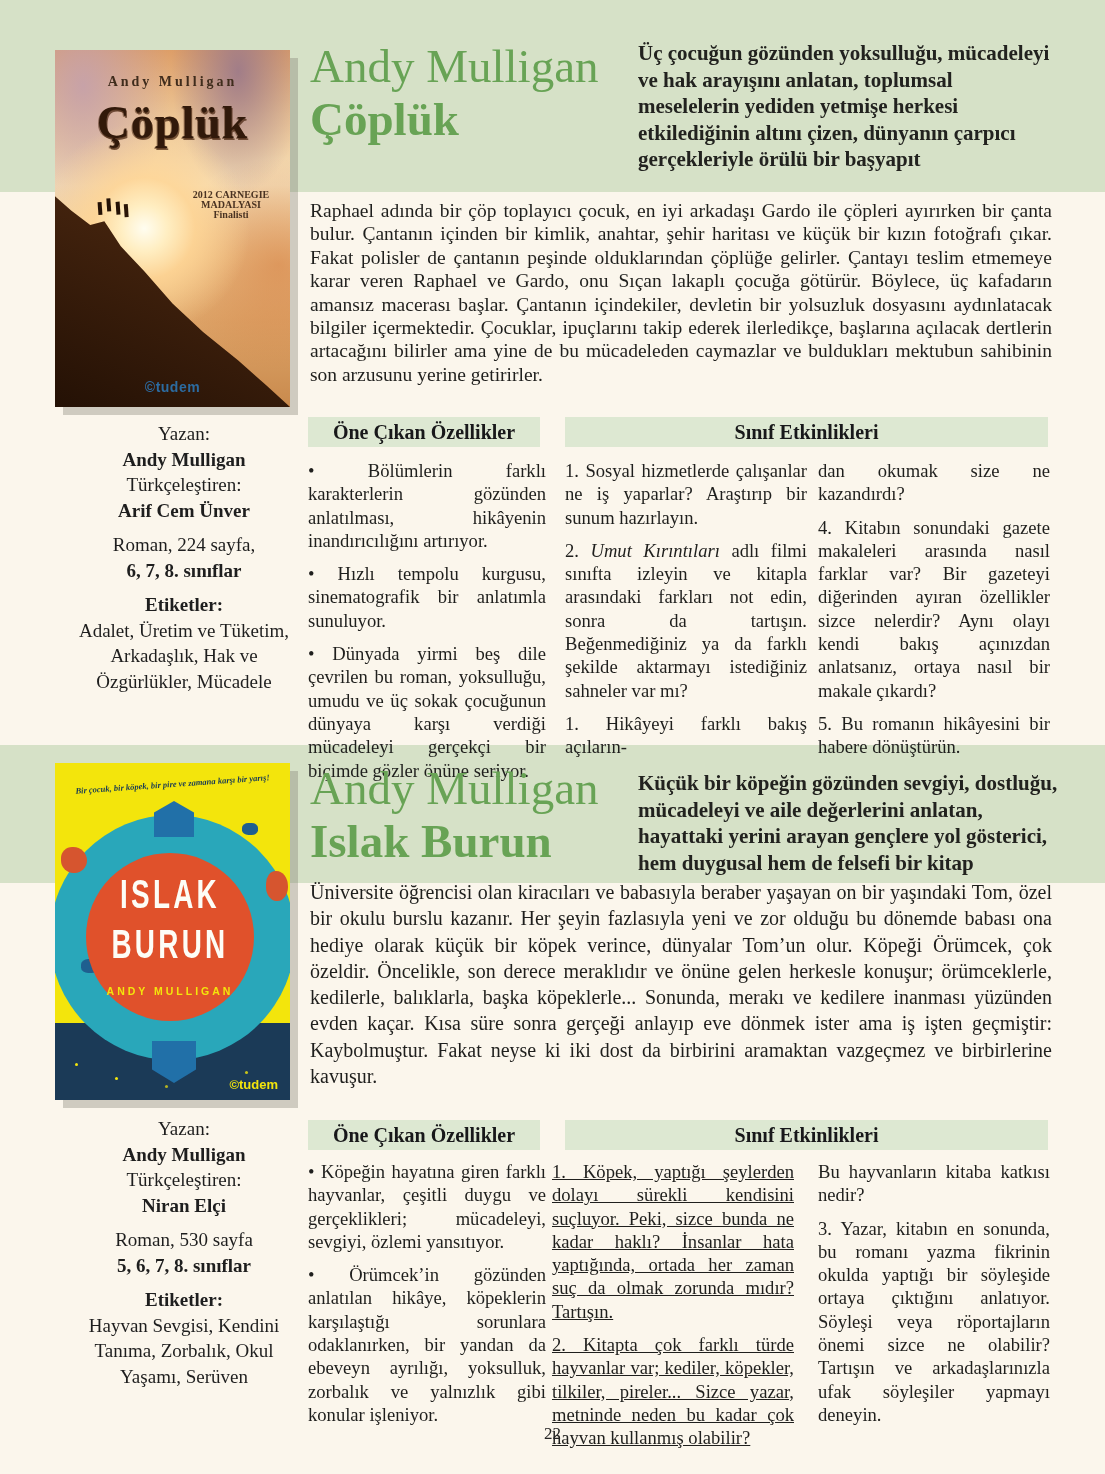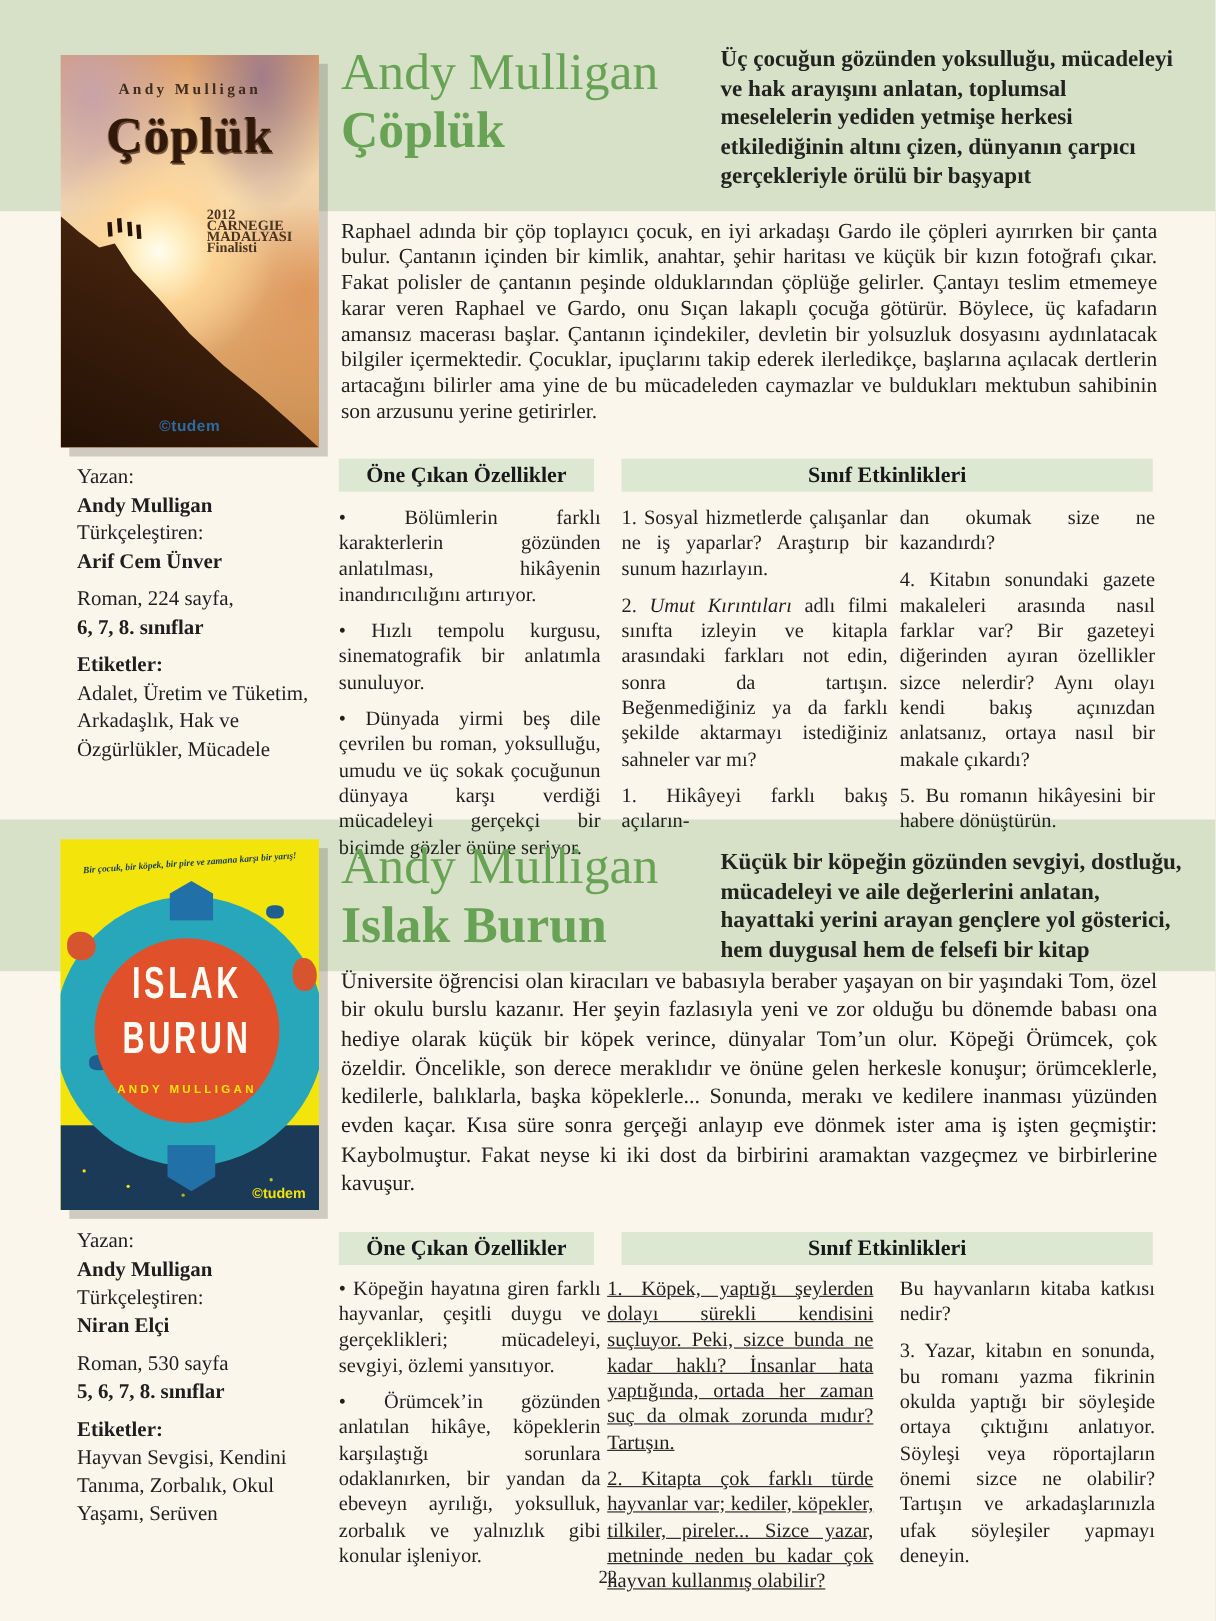--- a/index.html
+++ b/index.html
@@ -10,31 +10,31 @@
   }
   .band{position:absolute;left:0;width:1105px;background:#d6e1c7;}
   .band1{top:0;height:192px;}
   .band2{top:745px;height:138px;}
 
   
   .titleblock{position:absolute;left:310px;}
   .titleblock .author{font-size:47px;line-height:53px;font-weight:400;color:#68a355;}
   .titleblock .book{font-size:47px;line-height:53px;font-weight:700;color:#68a355;}
   .tb1{top:40px;} .tb2{top:762px;}
-  .tagline{position:absolute;font-size:21px;line-height:26.5px;font-weight:600;color:#22221f;margin-left:17px;}
+  .tagline{position:absolute;font-size:21px;line-height:26.5px;font-weight:600;color:#22221f;}
   .tg1{left:638px;top:40px;width:420px;}
   .tg2{left:638px;top:770px;width:422px;}
 
   
   .summary{position:absolute;left:310px;width:742px;text-align:justify;color:#1f1f1d;}
   .sm1{top:199px;font-size:19.5px;line-height:23.4px;}
   .sm2{top:879px;font-size:20px;line-height:26.3px;}
 
   
-  .meta{position:absolute;left:70px;width:228px;font-size:19px;line-height:25.5px;}
+  .meta{position:absolute;left:70px;width:228px;font-size:19px;line-height:25.5px;text-align:center;}
   .meta .bold{font-weight:700;}
   .meta .m-gap{height:9px;}
   .mt1{top:421px;} .mt2{top:1116px;}
 
   
   .colhead{
     position:absolute;height:30px;line-height:30px;background:#dde8d2;
     font-size:20px;font-weight:700;text-align:center;color:#18181a;
   }
   .fh1{left:308px;top:417px;width:232px;}
@@ -70,22 +70,22 @@
   .c1-mountain{position:absolute;inset:0;
     background:linear-gradient(205deg,#7a4520 0%,#4c2810 40%,#241105 100%);
     clip-path:polygon(0 41%,7% 45%,15% 49%,21% 48%,28% 55%,38% 62%,50% 71%,63% 79%,78% 87%,90% 94%,100% 100%,0 100%);}
   .c1-figures{position:absolute;left:43px;top:152px;width:4px;height:13px;background:#241105;
     box-shadow:9px -3px 0 #241105,18px 1px 0 #241105,26px 4px 0 #2a1507;transform:rotate(-4deg);}
   .c1-author{position:absolute;left:0;top:24px;width:100%;text-align:center;
     font-size:14px;letter-spacing:3px;color:#3f2c1c;font-weight:600;}
   .c1-title{position:absolute;left:0;top:46px;width:100%;text-align:center;
     font-size:46px;font-weight:700;color:#31190a;letter-spacing:1px;
     text-shadow:1px 2px 0 rgba(70,36,14,0.7),-1px 1px 0 rgba(70,36,14,0.5);}
-  .c1-award{position:absolute;right:16px;top:140px;width:86px;
-    font-size:13px;line-height:10px;color:#4a3322;white-space:pre-line;font-weight:600;}
+  .c1-award{position:absolute;right:16px;top:140px;width:86px;text-align:center;
+    font-size:10px;line-height:10px;color:#4a3322;white-space:pre-line;font-weight:600;}
   .c1-publisher{position:absolute;left:0;bottom:12px;width:100%;text-align:center;
     font-family:"Liberation Sans",sans-serif;font-size:14px;font-weight:700;color:#2c6ba0;letter-spacing:0.5px;}
 
   
   .c2-navy{position:absolute;left:0;top:260px;width:100%;height:77px;background:#1b3a57;}
   .c2-star{position:absolute;left:20px;top:300px;width:3px;height:3px;border-radius:50%;background:#f3e50c;
     box-shadow:40px 14px 0 #f3e50c,170px 8px 0 rgba(243,229,12,0.8),90px 22px 0 rgba(243,229,12,0.7);}
   .c2-teal{position:absolute;left:-5px;top:52px;width:245px;height:245px;border-radius:50%;background:#29a7ba;}
   .c2-house{position:absolute;left:99px;top:38px;width:40px;height:36px;background:#2170a8;
     clip-path:polygon(50% 0,100% 32%,100% 100%,0 100%,0 32%);}

